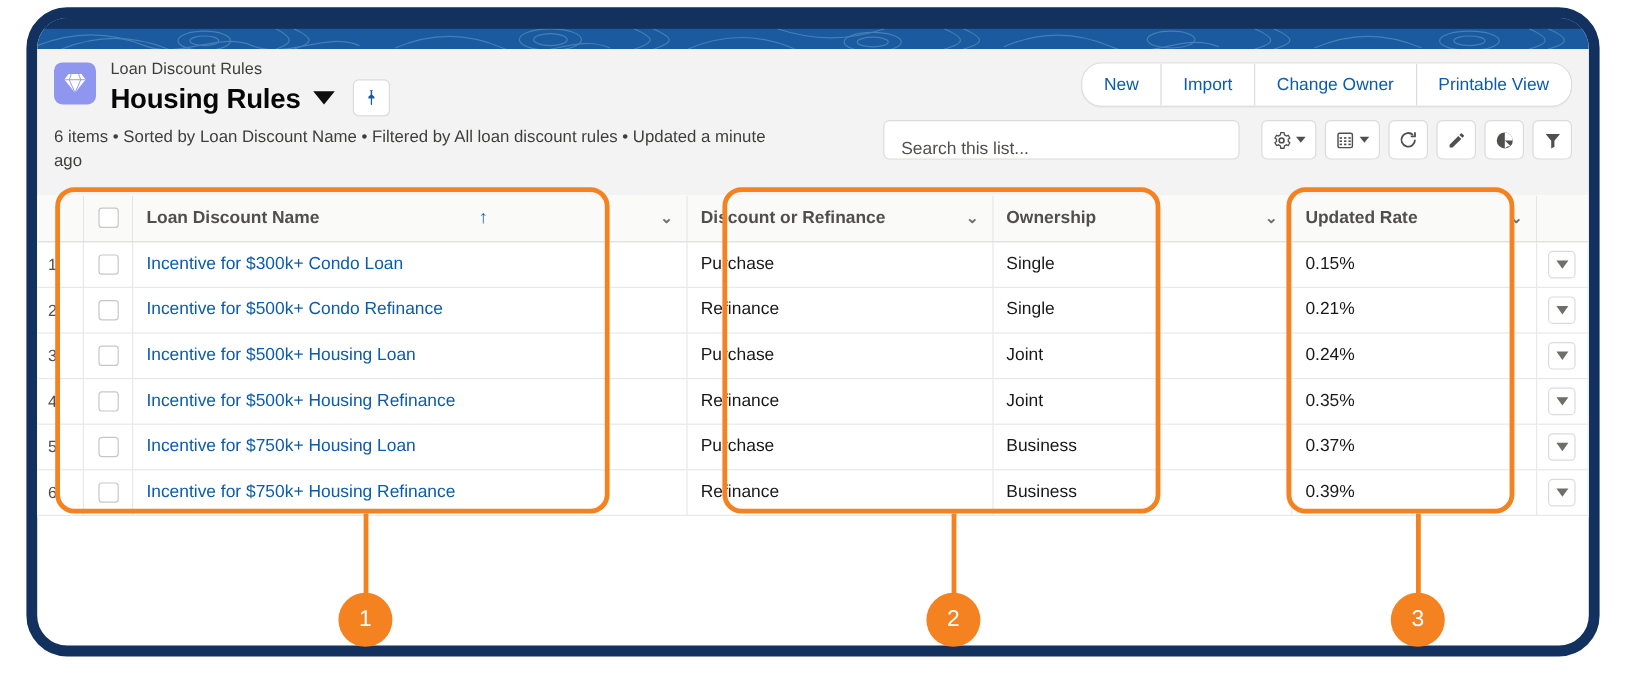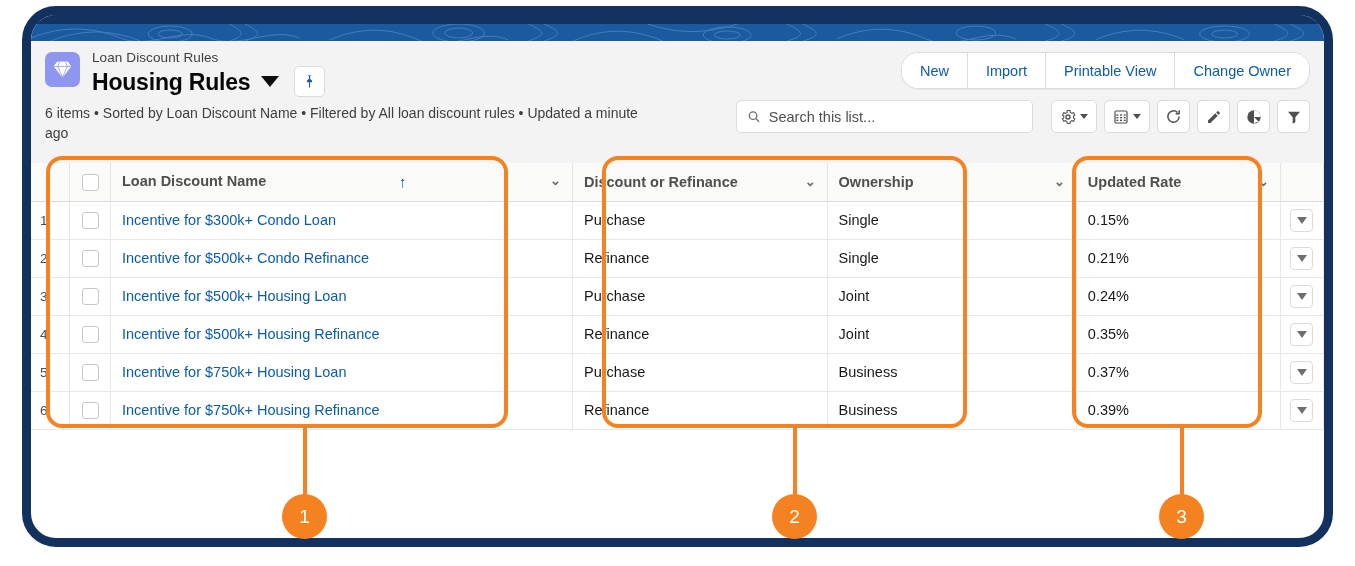--- a/index.html
+++ b/index.html
@@ -137,20 +137,21 @@
   .search-box {
     width: 297px;
     height: 33px;
     background: #fff;
     border: 1px solid #dddbda;
     border-radius: 5px;
     display: flex;
     align-items: center;
     padding: 15px 10px;
     margin-right: 11px;
+    flex-direction: column;
   }
   .search-box input {
     border: none;
     outline: none;
     font-family: inherit;
     font-size: 14.5px;
     color: #514f4d;
     background: transparent;
     margin-left: 8px;
     width: 100%;
@@ -192,21 +193,21 @@
     border-right: 1px solid #e5e5e5;
     height: 38px;
     font-size: 14.5px;
     font-weight: bold;
     color: #514f4d;
     text-align: left;
     padding: 0 11px;
     white-space: nowrap;
     position: relative;
   }
-  thead th .th-inner { display: flex; }
+  thead th .th-inner { display: flex; align-items: center; }
   thead th .th-label { flex: 1 1 auto; }
   .sort-arrow { color: #0b5cab; font-weight: bold; margin-left: 5px; font-size: 15px; }
   .head-caret {
     color: #706e6b;
     font-size: 13px;
     margin-left: 8px;
     flex: 0 0 auto;
   }
 
   tbody td {
@@ -353,22 +354,22 @@
           </div>
         </div>
       </div>
     </div>
 
     <div class="meta-line">6 items • Sorted by Loan Discount Name • Filtered by All loan discount rules • Updated a minute ago</div>
 
     <div class="header-actions">
       <button>New</button>
       <button>Import</button>
+      <button>Change Owner</button>
       <button>Printable View</button>
-      <button>Change Owner</button>
     </div>
 
     <div class="toolbar-row">
 
       <div class="search-box">
         <svg width="15" height="15" viewBox="0 0 24 24" fill="none" stroke="#706e6b" stroke-width="2.2">
           <circle cx="10.5" cy="10.5" r="6.5"></circle>
             <path d="M15.5 15.5 21 21"></path>
         </svg>
         <input type="text" placeholder="Search this list..." style="">

